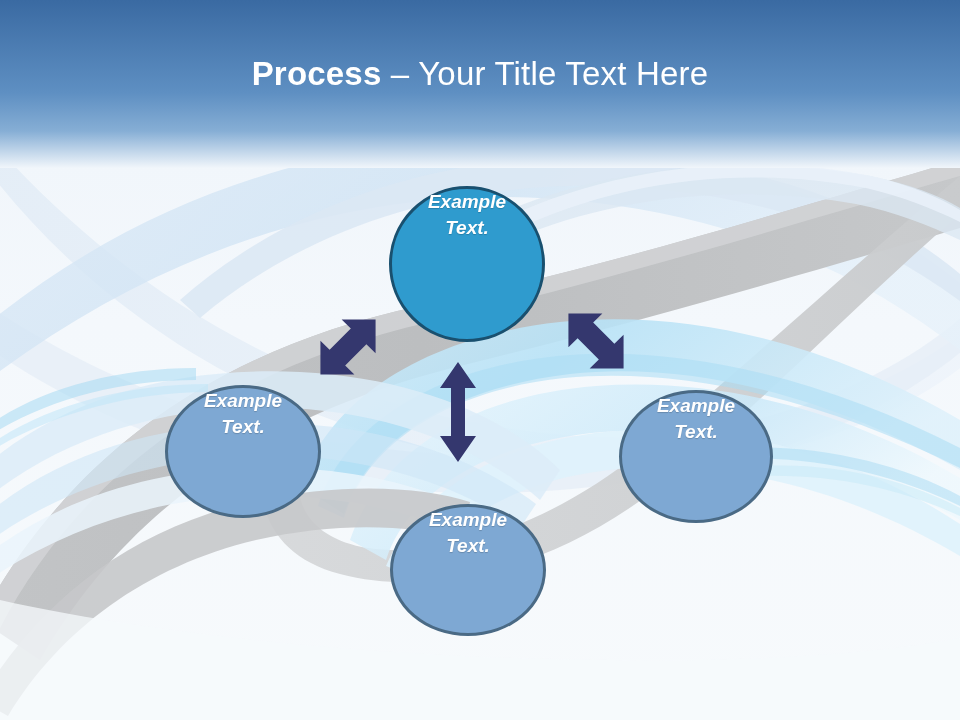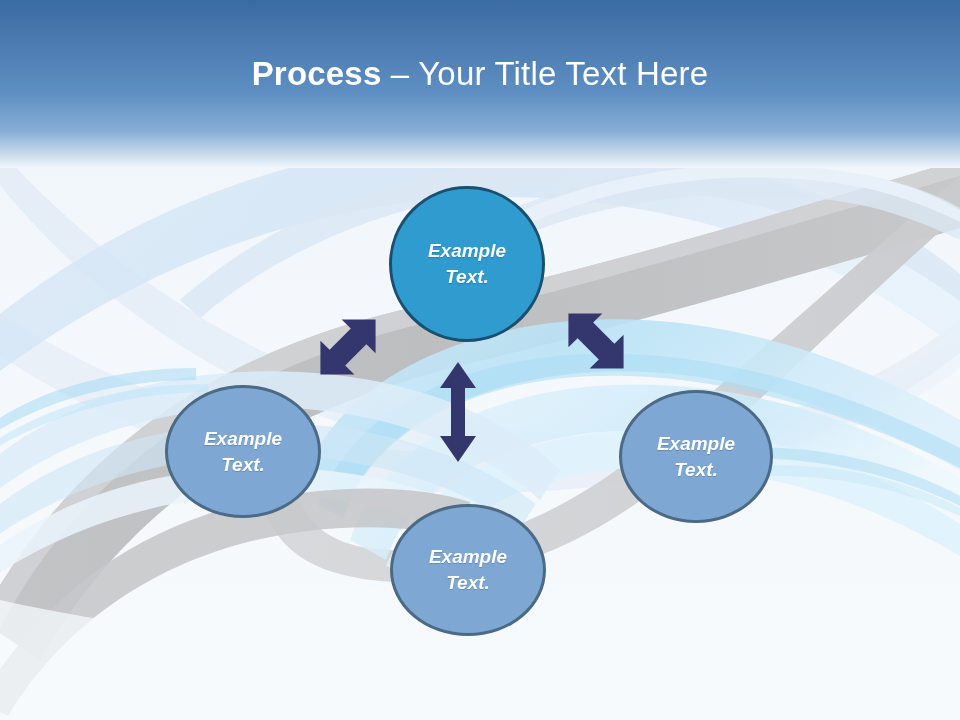--- a/index.html
+++ b/index.html
@@ -46,21 +46,20 @@
   #title .strong { font-weight: bold; }
   #title .light  { font-weight: normal; }
   #title .dash   { font-weight: normal; }
 
   .node {
     position: absolute;
     border-radius: 50%;
     display: flex;
     flex-direction: column;
     align-items: center;
-    justify-content: center;
     box-sizing: border-box;
     color: #ffffff;
     font-style: italic;
     font-weight: bold;
     font-size: 19px;
     line-height: 26px;
     text-align: center;
     text-shadow: 0 1px 1px rgba(0,0,0,0.18);
   }
   .node span { display: block; }

